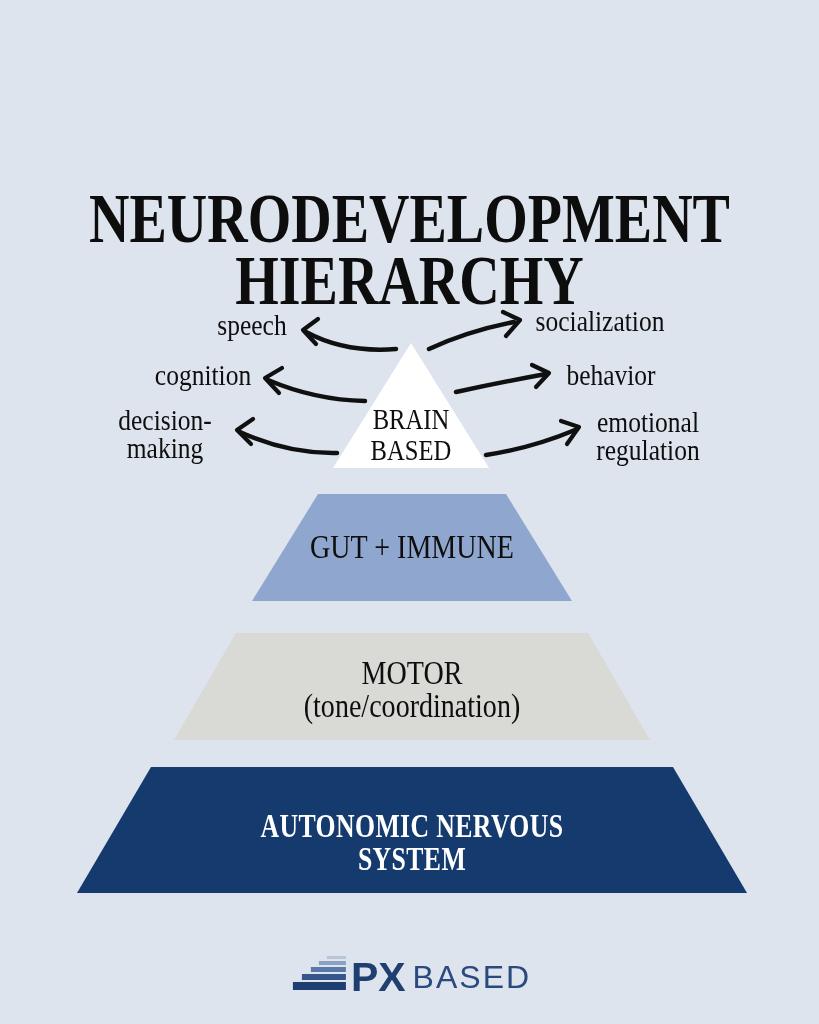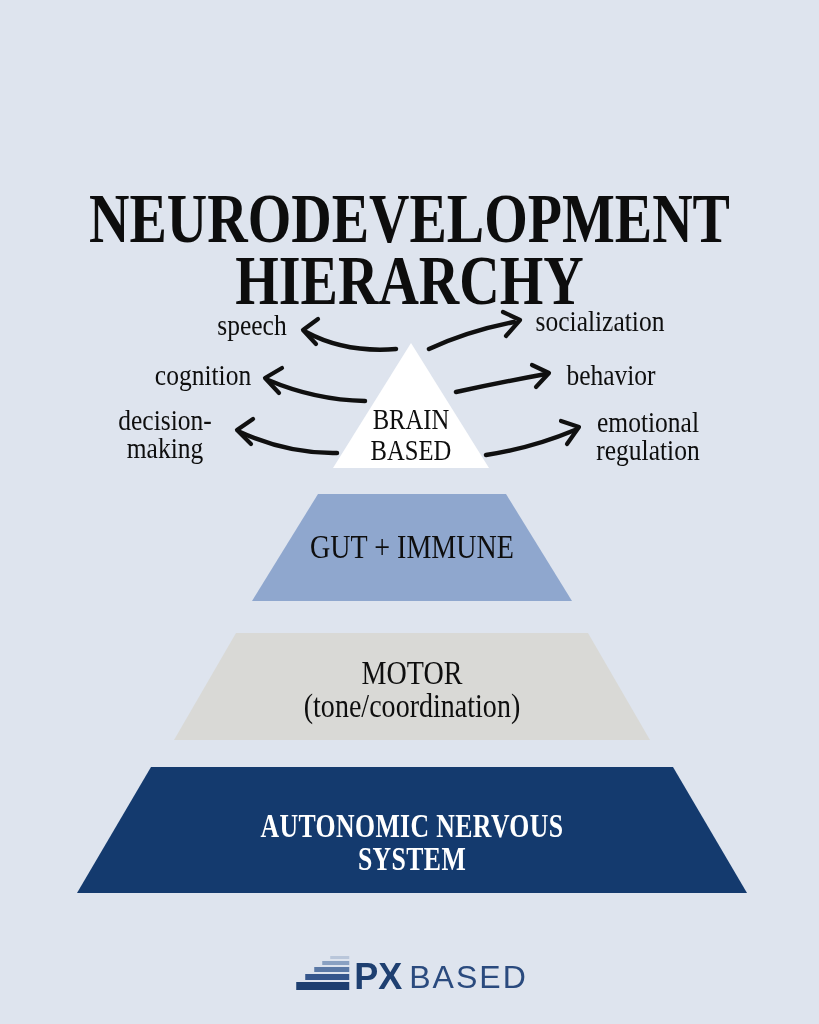--- a/index.html
+++ b/index.html
@@ -63,21 +63,21 @@
     display:flex;align-items:flex-end;
     font-family:"Liberation Sans", sans-serif;
   }
   .logo-bars{display:flex;flex-direction:column;align-items:flex-end;gap:2px;margin-right:5px;padding-bottom:2px;}
   .logo-bars .bar{display:block;}
   .bar1{width:19px;height:3px;background:#b9c6da;}
   .bar2{width:27px;height:4px;background:#8aa1c2;}
   .bar3{width:35px;height:5px;background:#5b79a6;}
   .bar4{width:44px;height:6px;background:#35568c;}
   .bar5{width:53px;height:8px;background:#1e3f70;}
-  .logo-px{font-size:36px;font-weight:bold;color:#1e3f70;letter-spacing:0px;line-height:30px;}
+  .logo-px{font-size:41px;font-weight:bold;color:#1e3f70;letter-spacing:0px;line-height:30px;}
   .logo-docs{font-size:32px;font-weight:400;color:#2a4a7e;letter-spacing:2px;line-height:30px;margin-left:7px;}
 </style>
 </head>
 <body>
 
 <div class="stage">
 
   <h1 class="headline">NEURODEVELOPMENT
 HIERARCHY</h1>
 

